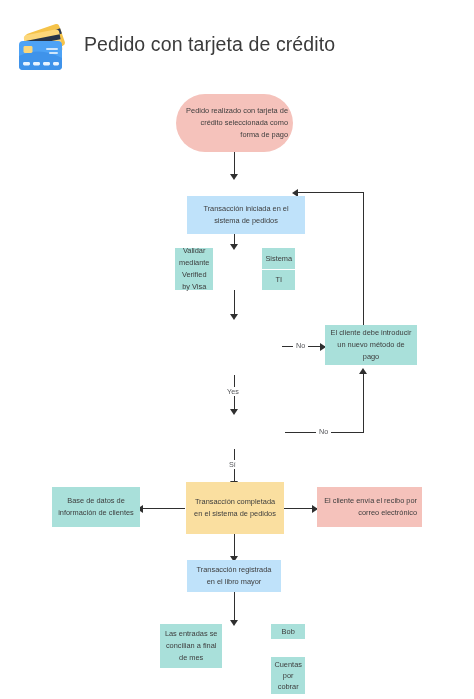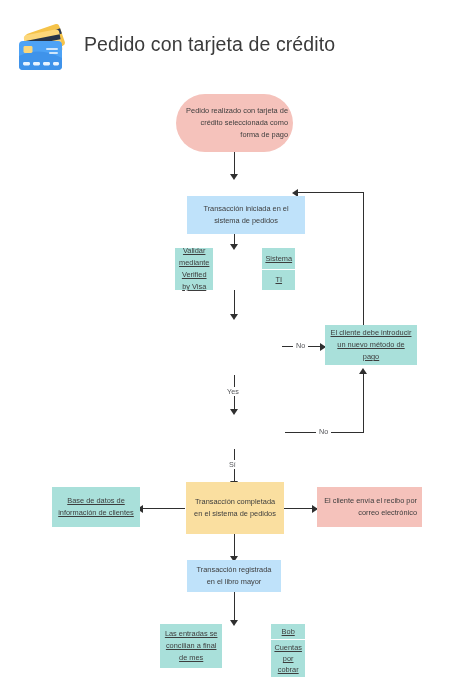--- a/index.html
+++ b/index.html
@@ -26,21 +26,21 @@
     display: flex; align-items: center; justify-content: center;
     text-align: center;
     font-size: 7.4px; line-height: 1.62;
     color: #3d3d3d;
     padding: 3px 5px;
   }
   .node span { display: block; }
 
   .n-pink   { background: #f5c2bb; text-align: right; }
   .n-blue   { background: #bfe2fa; }
-  .n-teal   { background: #a9e0da; text-decoration: underline; }
+  .n-teal   { background: #a9e0da; }
   .n-yellow { background: #fadfa0; }
   .pill { border-radius: 40px; }
 
   
   .split { position: absolute; display: flex; }
   .split .main {
     display: flex; align-items: center; justify-content: center;
     text-align: center; font-size: 7.4px; line-height: 1.62; color: #3d3d3d;
     padding: 3px 4px;
   }
@@ -194,21 +194,21 @@
   </div>
 
   <div class="node n-blue" style="left:187px; top:560px; width:94px; height:32px;">
     <span>Transacción registrada en el libro mayor</span>
   </div>
 
   <div class="split" style="left:160px; top:624px; width:145px; height:44px;">
     <div class="main n-teal" style="width:93px;justify-content:flex-end;">
       <span>Las entradas se concilian a final de mes</span>
     </div>
-    <div class="side" style="width:52px;">
+    <div class="side" style="width:52px;gap:17px;">
       <div class="cell n-teal">
         <span>Bob</span>
       </div>
       <div class="cell n-teal">
         <span>Cuentas por cobrar</span>
       </div>
     </div>
   </div>
 
 </div>

